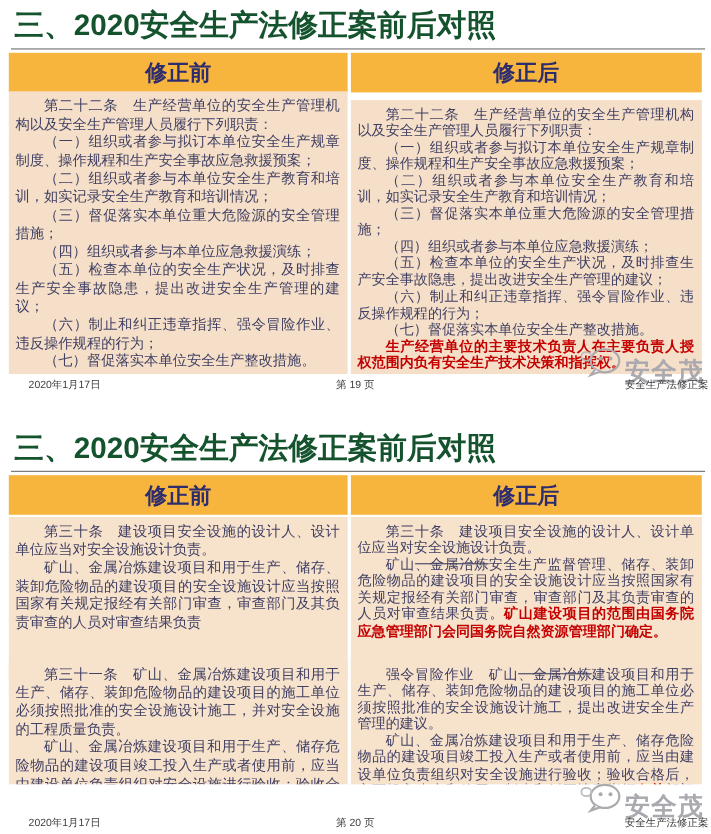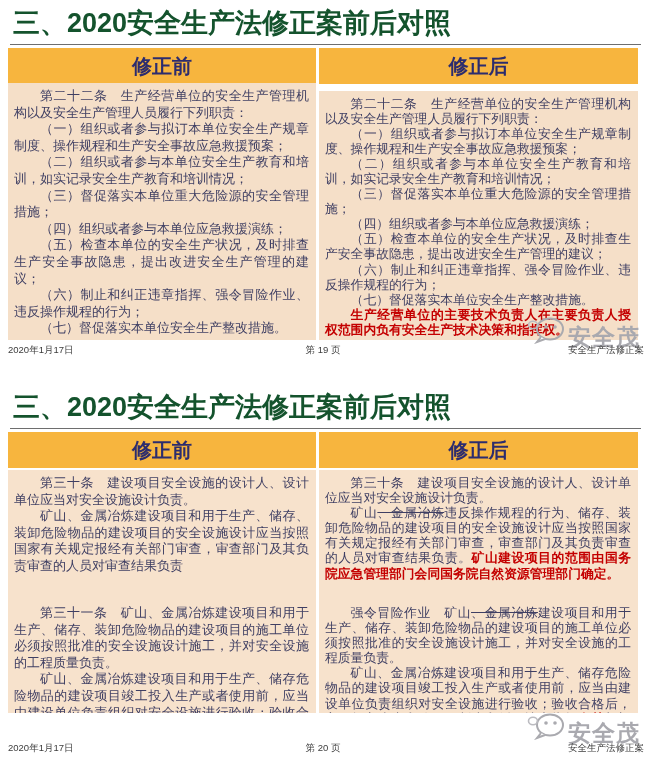--- a/index.html
+++ b/index.html
@@ -31,21 +31,21 @@
     text-align:justify; overflow:hidden; word-break:break-all;
   }
   #slide-2 .cell { background:#f7e2cc; }
   .cell-l { flex:0 0 308px; font-size:13px; line-height:16.6px; }
   .cell-r { flex:1; font-size:12.8px; line-height:15.1px; }
   .para { text-indent:2em; }
   .seg-r { color:#c40000; font-weight:bold; }
   .seg-x { text-decoration:line-through; }
 
   .footer { position:absolute; left:0; right:0; height:13px; font-size:9.5px; color:#3c3c3c; }
-  .footer .f-date { position:absolute; left:8px; top:0; }
+  .footer .f-date { position:absolute; left:26px; top:0; }
   .footer .f-page { position:absolute; left:0; right:0; top:0; text-align:center; }
   .footer .f-doc  { position:absolute; right:2px; top:0;text-align:right; }
 
   .logo {
     position:absolute; right:6px; display:flex; align-items:flex-end; gap:1px;
     pointer-events:none;
   }
   .logo-text { color:#a9a9af; font-size:23px; font-weight:bold; line-height:22px; letter-spacing:1px; }
 </style>
 </head>
@@ -113,31 +113,31 @@
     <div class="hdr-cell hdr-right">修正后</div>
   </div>
 
   <div class="body-row" style="top:108px; height:149px;">
     <div class="cell cell-l">
         <p class="para"><span>第三十条　建设项目安全设施的设计人、设计单位应当对安全设施设计负责。</span></p>
         <p class="para"><span>矿山、金属冶炼建设项目和用于生产、储存、装卸危险物品的建设项目的安全设施设计应当按照国家有关规定报经有关部门审查，审查部门及其负责审查的人员对审查结果负责</span></p>
       </div>
     <div class="cell cell-r">
         <p class="para"><span>第三十条　建设项目安全设施的设计人、设计单位应当对安全设施设计负责。</span></p>
-        <p class="para"><span>矿山</span><span class="seg-x">、金属冶炼</span><span>违反操作规程的行为、储存、装卸危险物品的建设项目的安全设施设计应当按照国家有关规定报经有关部门审查，审查部门及其负责审查的人员对审查结果负责。</span><span class="seg-r">矿山建设项目的范围由国务院应急管理部门会同国务院自然资源管理部门确定。</span></p>
+        <p class="para"><span>矿山</span><span class="seg-x">、金属冶炼</span><span>安全生产监督管理、储存、装卸危险物品的建设项目的安全设施设计应当按照国家有关规定报经有关部门审查，审查部门及其负责审查的人员对审查结果负责。</span><span class="seg-r">矿山建设项目的范围由国务院应急管理部门会同国务院自然资源管理部门确定。</span></p>
       </div>
   </div>
 
   <div class="body-row" style="top:238px; height:113px;">
     <div class="cell cell-l">
         <p class="para"><span>第三十一条　矿山、金属冶炼建设项目和用于生产、储存、装卸危险物品的建设项目的施工单位必须按照批准的安全设施设计施工，并对安全设施的工程质量负责。</span></p>
         <p class="para"><span>矿山、金属冶炼建设项目和用于生产、储存危险物品的建设项目竣工投入生产或者使用前，应当由建设单位负责组织对安全设施进行验收；验收合格后，方可投入生产和使用。安全生产监督管理部门应当加强对建设单位验收活动和验收结果的监督核查。</span></p>
       </div>
     <div class="cell cell-r">
-        <p class="para"><span>强令冒险作业　矿山</span><span class="seg-x">、金属冶炼</span><span>建设项目和用于生产、储存、装卸危险物品的建设项目的施工单位必须按照批准的安全设施设计施工，并对安全设施的工程质量负责。</span></p>
+        <p class="para"><span>强令冒险作业　矿山</span><span class="seg-x">、金属冶炼</span><span>建设项目和用于生产、储存、装卸危险物品的建设项目的施工单位必须按照批准的安全设施设计施工，提出改进安全生产管理的建议。</span></p>
         <p class="para"><span>矿山、金属冶炼建设项目和用于生产、储存危险物品的建设项目竣工投入生产或者使用前，应当由建设单位负责组织对安全设施进行验收；验收合格后，方可投入生产和使用。</span><span class="seg-x">制止和纠正违章指挥</span><span class="seg-r">有关</span><span>部门应当加强对建设单位验收活动和验收结果的监督核查</span><span class="seg-r">进行抽查</span></p>
       </div>
   </div>
 
   <div class="logo" style="bottom:14px;">
     <span style="display:inline-block;">
       <svg width="40" height="28" viewBox="0 0 40 28" fill="none">
         <ellipse cx="23" cy="13" rx="13" ry="10.5" stroke="#aaaaaf" stroke-width="2"></ellipse>
         <path d="M14 21 L10 26 L18 23" stroke="#aaaaaf" stroke-width="2" fill="#ffffff"></path>
         <circle cx="19" cy="11" r="1.8" fill="#aaaaaf"></circle>

